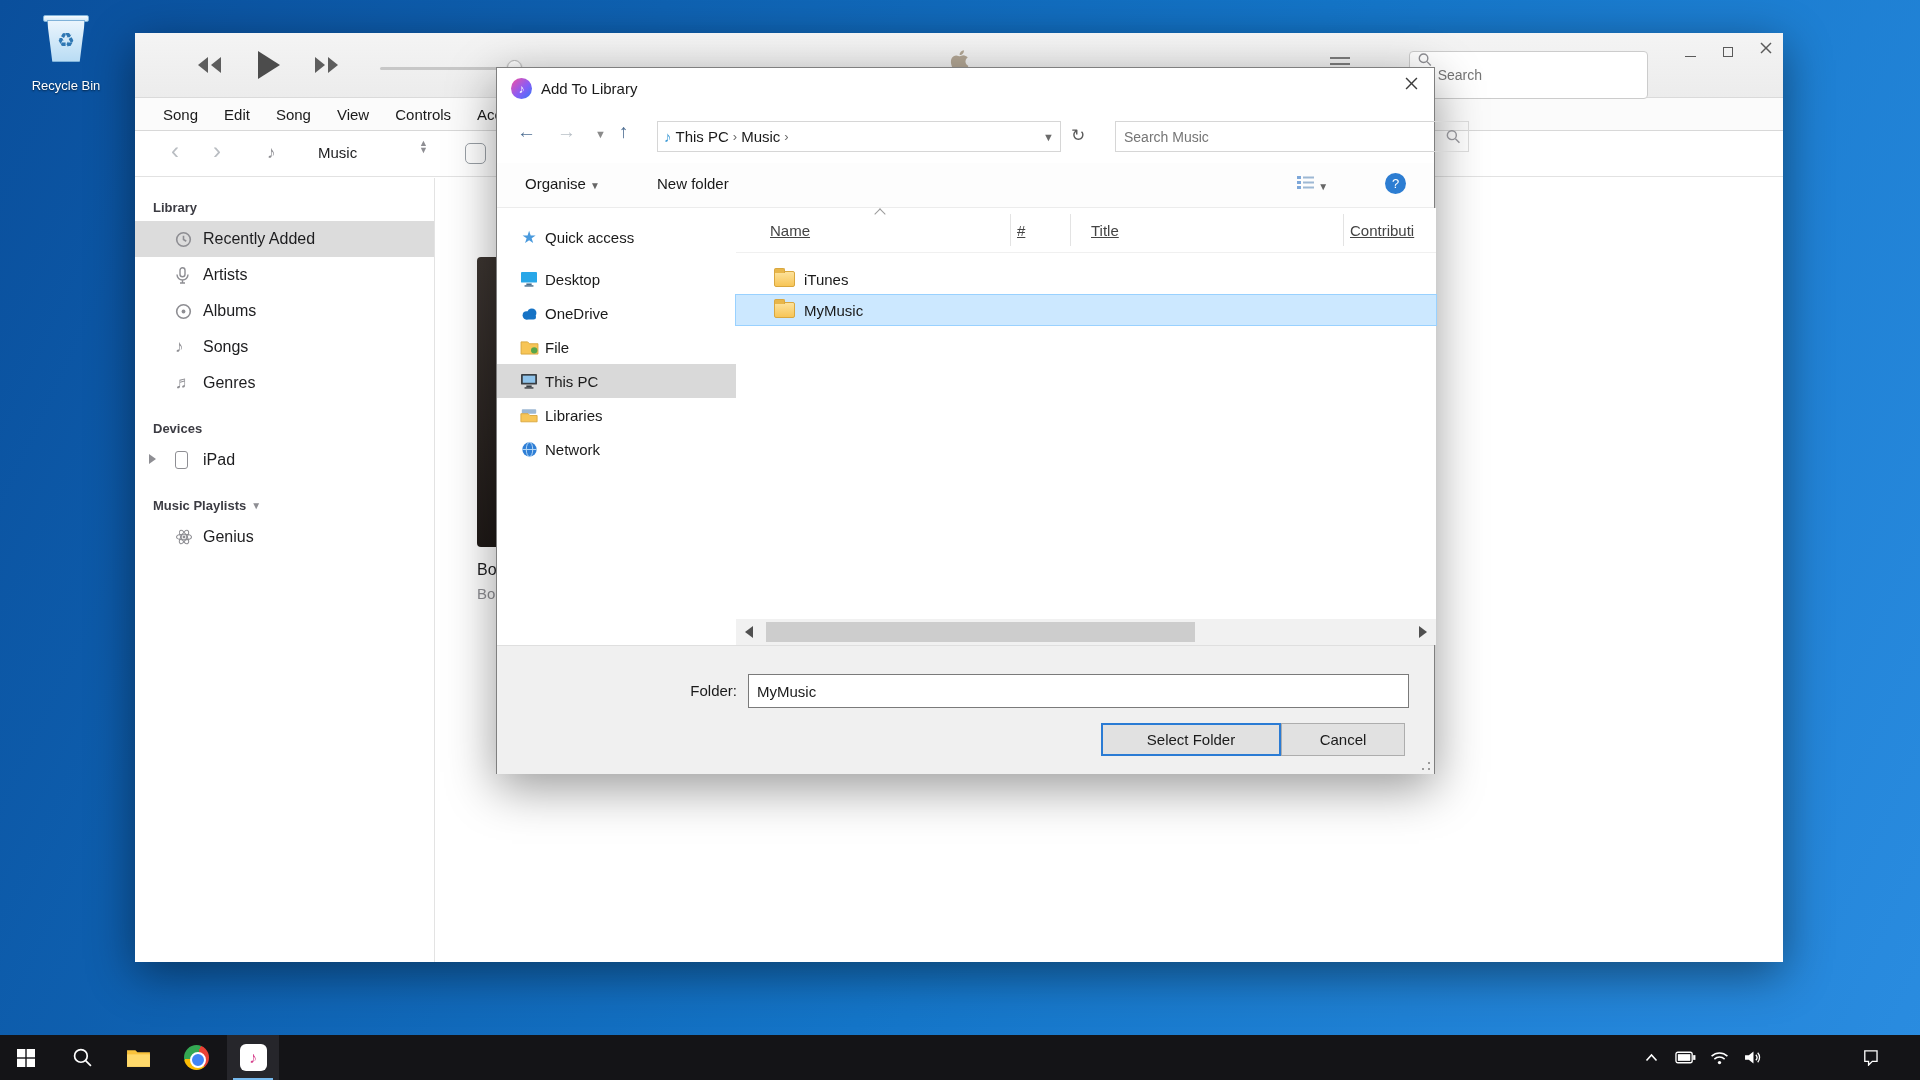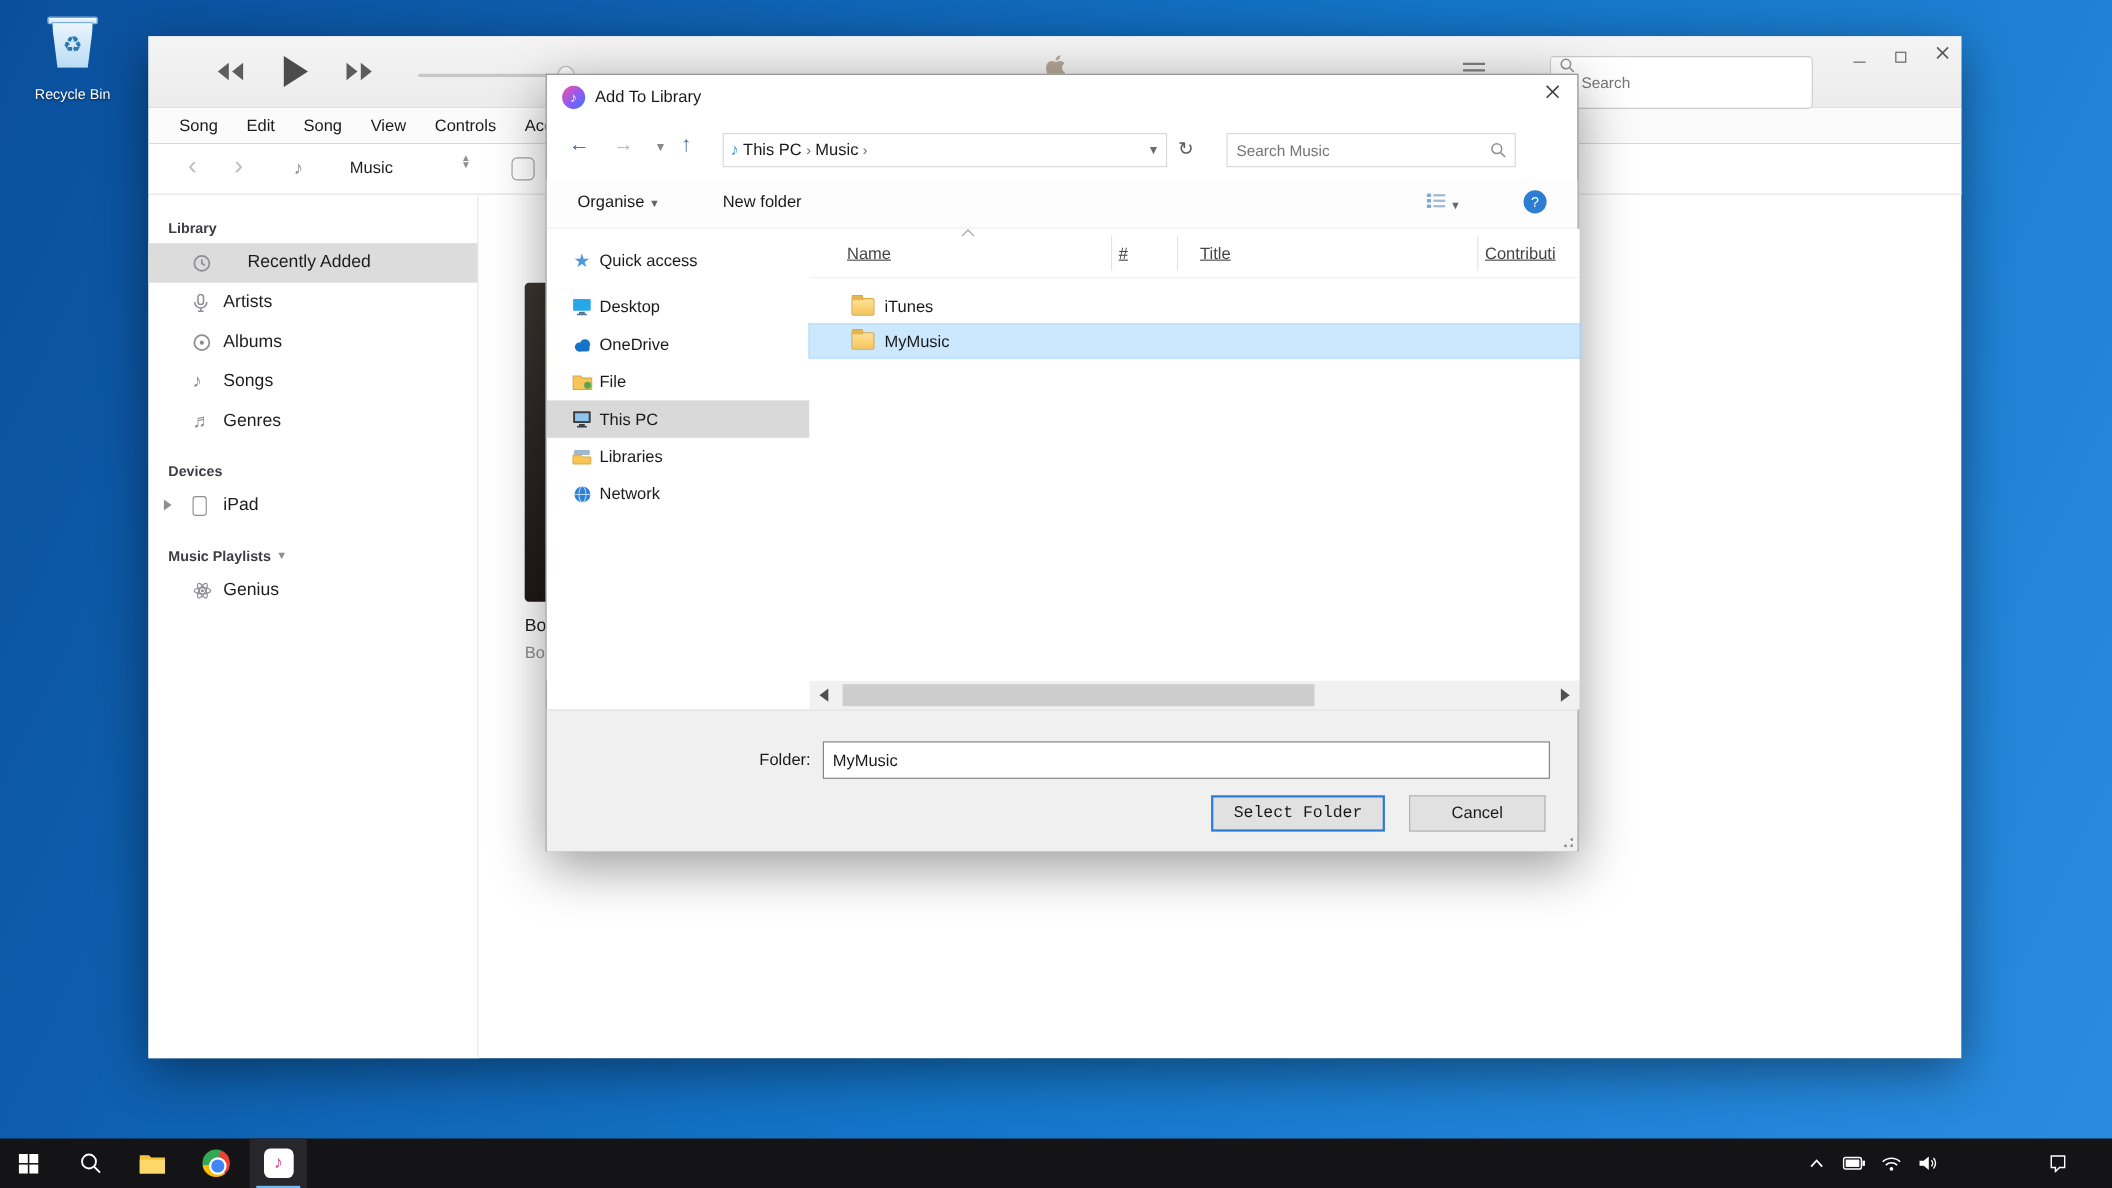--- a/index.html
+++ b/index.html
@@ -36,21 +36,21 @@
   .navbar { position:relative; height:46px; border-bottom:1px solid #e2e2e2; background:#fff; }
   .chev { position:absolute; top:6px; font-size:24px; color:#b9bdc2; background:none; border:none; cursor:pointer; }
   .nav-note { position:absolute; left:132px; top:12px; font-size:17px; color:#8e8e93; }
   .media-label { position:absolute; left:183px; top:13px; font-size:15px; color:#1d1d1f; cursor:pointer; }
   .stepper { position:absolute; left:284px; top:9px; display:flex; flex-direction:column; font-size:9px; color:#8e8e93; line-height:7px; cursor:pointer; }
   .grid-ic { position:absolute; left:330px; top:12px; width:21px; height:21px; border:1.6px solid #9aa0a6; border-radius:5px; cursor:pointer; }
 
   .sidebar { position:absolute; left:0; top:145px; bottom:0; width:300px; background:#fff; border-right:1px solid #e3e3e3; padding-top:14px; }
   .sb-head { padding:8px 0 6px 18px; font-size:13px; font-weight:bold; color:#3c3c43; display:flex; align-items:center; gap:5px; }
   .sb-item { position:relative; display:flex; align-items:center; height:36px; padding-left:40px; font-size:16px; color:#1d1d1f; cursor:pointer; }
-  .sb-item.sel { background:#dcdcdc;gap:22px; }
+  .sb-item.sel { background:#dcdcdc; }
   .sb-ic { width:28px; display:inline-flex; align-items:center; color:#8e8e93; font-size:17px; }
   .disc { position:absolute; left:14px; top:12px; width:0; height:0; border-left:7px solid #8e8e93; border-top:5px solid transparent; border-bottom:5px solid transparent; cursor:pointer; }
   .ipad-ic { width:13px; height:18px; border:1.6px solid #8e8e93; border-radius:3px; }
   .tiny-chev { font-size:10px; color:#8e8e93; }
 
   .album-card { position:absolute; left:342px; top:224px; width:220px; }
   .album-art { width:220px; height:290px; background:linear-gradient(160deg,#3c3531,#171210); border-radius:4px; }
   .album-t1 { margin-top:14px; font-size:16px; color:#1d1d1f; }
   .album-t2 { margin-top:6px; font-size:15px; color:#8e8e93; }
 
@@ -61,21 +61,21 @@
   .dlg-title-text { margin-left:9px; font-size:15px; color:#1a1a1a; }
   .dlg-close { position:absolute; right:0; top:0; width:46px; height:34px; background:none; border:none; cursor:pointer; }
 
   .dlg-nav { position:absolute; left:0; top:45px; width:100%; height:47px; }
   .nav-arrow { position:absolute; top:8px; background:none; border:none; font-size:19px; cursor:pointer; }
   .addr { position:absolute; left:160px; top:8px; width:404px; height:31px; border:1px solid #d6d6d6; background:#fff; display:flex; align-items:center; padding:0 6px; font-size:15px; color:#1a1a1a; }
   .crumb { padding:0 4px; cursor:pointer; white-space:nowrap; }
   .crumb-sep { color:#6b6b6b; font-size:13px; cursor:pointer; }
   .addr-dd { margin-left:auto; color:#6b6b6b; font-size:11px; cursor:pointer; }
   .refresh { position:absolute; left:574px; top:12px; font-size:17px; color:#5a5a5a; background:none; border:none; cursor:pointer; }
-  .dlg-search { position:absolute; left:618px; top:8px; width:263px; height:31px; border:1px solid #d6d6d6; display:flex; align-items:center; padding:0 8px; }
+  .dlg-search { position:absolute; left:618px; top:8px; width:354px; height:31px; border:1px solid #d6d6d6; display:flex; align-items:center; padding:0 8px; }
   .dlg-search input { border:none; outline:none; width:100%; font-size:14px; color:#444; background:transparent; }
 
   .dlg-cmdbar { position:absolute; left:0; top:95px; width:100%; height:45px; background:#fdfdfd; border-bottom:1px solid #ececec; font-size:15px; color:#1a1a1a; }
   .cmd { position:absolute; top:12px; background:none; border:none; font-size:15px; color:#1a1a1a; cursor:pointer;text-align:right; }
   .help-btn { position:absolute; left:888px; top:10px; width:21px; height:21px; border-radius:50%; background:#2d7dd2; color:#fff; font-size:13px; border:none; cursor:pointer; }
 
   .dlg-navpane { position:absolute; left:0; top:140px; width:239px; height:411px; background:#fff; overflow:hidden; }
   .np-item { position:relative; display:flex; align-items:center; height:34px; padding-left:48px; font-size:15px; color:#1a1a1a; cursor:pointer; }
   .np-item.sel { background:#d9d9d9; }
   .np-ic { position:absolute; left:22px; top:7px; width:20px; height:20px; display:flex; align-items:center; justify-content:center; }
@@ -93,21 +93,21 @@
   .hscroll { position:absolute; left:239px; top:551px; width:700px; height:26px; background:#f1f1f1; }
   .hs-arrow { position:absolute; top:7px; width:0; height:0; border-top:6px solid transparent; border-bottom:6px solid transparent; cursor:pointer; }
   .hs-left { left:9px; border-right:8px solid #505050; }
   .hs-right { right:9px; border-left:8px solid #505050; }
   .hs-thumb { position:absolute; left:30px; top:3px; width:429px; height:20px; background:#cdcdcd; cursor:pointer; }
 
   .dlg-footer { position:absolute; left:0; top:577px; width:100%; height:129px; background:#f0f0f0; border-top:1px solid #dfdfdf; }
   .folder-label { position:absolute; left:120px; top:36px; width:120px; text-align:right; font-size:15px; color:#1a1a1a; }
   .folder-input { position:absolute; left:251px; top:28px; width:661px; height:34px; border:1px solid #7a7a7a; padding:0 8px; font-size:15px; color:#1a1a1a; }
   .btn { position:absolute; top:77px; height:33px; font-size:15px; color:#1a1a1a; background:#e1e1e1; border:1px solid #adadad; cursor:pointer; }
-  .btn-select { left:604px; width:158px; border:2px solid #2a7bd4;font-family:Liberation Mono, monospace; }
+  .btn-select { left:604px; width:180px; border:2px solid #2a7bd4; }
   .btn-cancel { left:784px; width:124px; }
   .grip { position:absolute; right:3px; bottom:3px; width:10px; height:10px; background:
     radial-gradient(circle at 8px 2px,#9a9a9a 1.3px,transparent 1.5px),
     radial-gradient(circle at 8px 8px,#9a9a9a 1.3px,transparent 1.5px),
     radial-gradient(circle at 2px 8px,#9a9a9a 1.3px,transparent 1.5px); cursor:nwse-resize; }
 
   
   .taskbar { position:absolute; left:0; top:1035px; width:1920px; height:45px; background:#141417; }
   .tb-slot { position:absolute; top:0; width:52px; height:45px; display:flex; align-items:center; justify-content:center; cursor:pointer; }
   .tb-start { left:0; } .tb-search { left:56px; } .tb-exp { left:112px; } .tb-chrome { left:170px; } .tb-itunes { left:227px; background:#26262b; }

